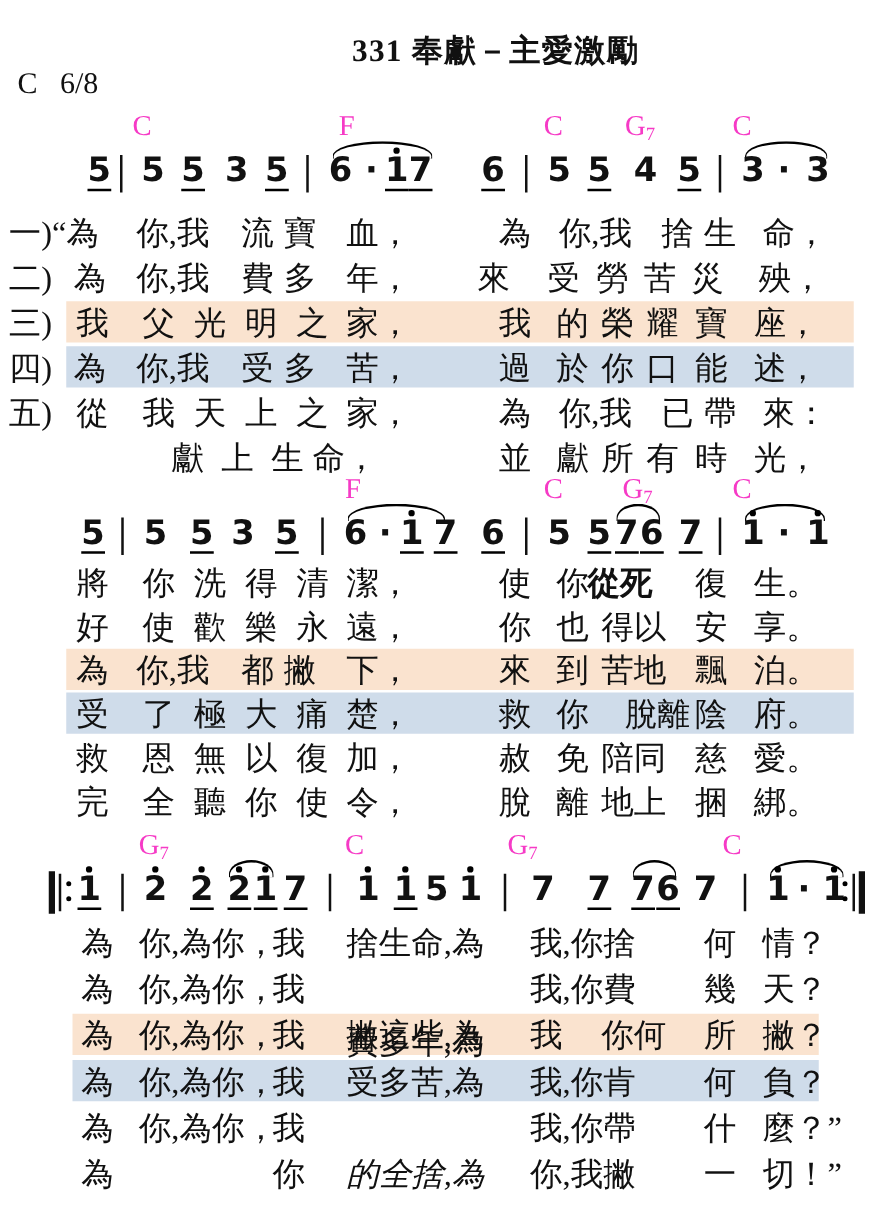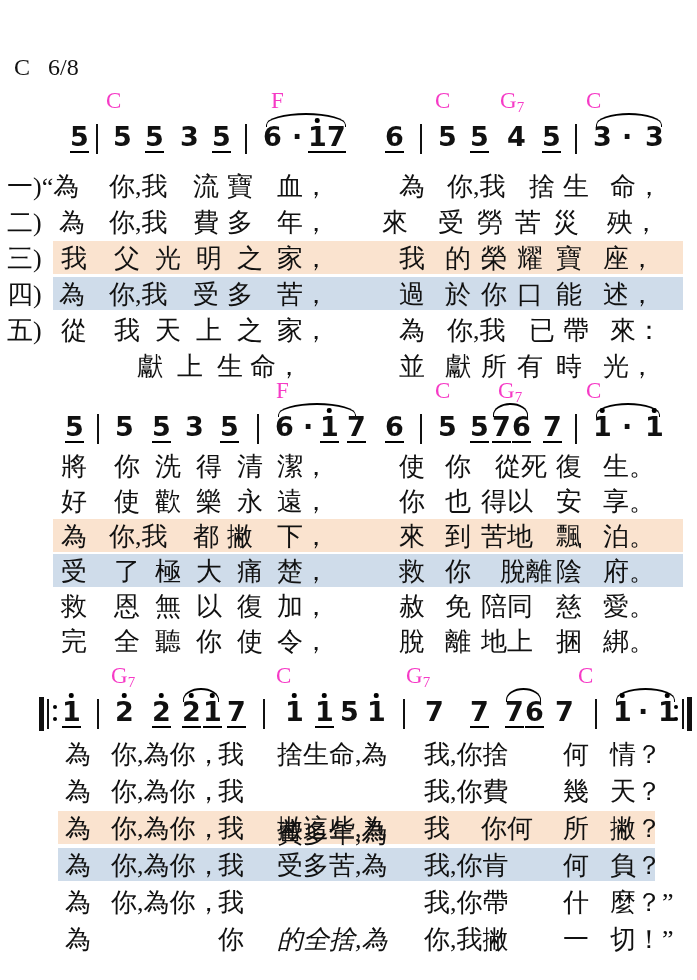--- a/index.html
+++ b/index.html
@@ -32,20 +32,21 @@
   .lyric-row{position:absolute;left:0;width:697px;height:30px;}
   .band{position:absolute;top:-3px;height:33px;z-index:0;}
   .band.peach{background:var(--peach,#fae3cf);}
   .band.blue{background:var(--blue,#cfdcea);}
   .seg{position:absolute;top:0;z-index:1;font-size:26px;line-height:30px;white-space:pre;}
 </style>
 </head>
 <body>
 
 <div id="sheet">
+  <div class="page-title">331 奉獻－主愛激勵</div>
   <div class="keysig" id="key-tonic">C</div>
   <div class="keysig" id="key-meter">6/8</div>
 
 <div class="music-system" style="top: 88px;">
       <span class="chord" style="left: 106px;">C</span>
       <span class="chord" style="left: 271px;">F</span>
       <span class="chord" style="left: 435px;">C</span>
       <span class="chord" style="left: 500px;">G<sub>7</sub></span>
       <span class="chord" style="left: 586px;">C</span>
       <div class="slur" style="left: 266px; width: 78px;"></div>
@@ -225,21 +226,21 @@
     </div>
     <div class="lyric-row" style="top: 452px;">
       <span class="seg" style="left: 61px;">將</span>
       <span class="seg" style="left: 114px;">你</span>
       <span class="seg" style="left: 155px;">洗</span>
       <span class="seg" style="left: 196px;">得</span>
       <span class="seg" style="left: 237px;">清</span>
       <span class="seg" style="left: 277px;">潔，</span>
       <span class="seg" style="left: 399px;">使</span>
       <span class="seg" style="left: 445px;">你</span>
-      <span class="seg" style="left: 495px;">從死</span>
+      <span class="seg" style="left: 470px; font-weight: bold;">從死</span>
       <span class="seg" style="left: 556px;">復</span>
       <span class="seg" style="left: 603px;">生。</span>
     </div>
     <div class="lyric-row" style="top: 487px;">
       <span class="seg" style="left: 61px;">好</span>
       <span class="seg" style="left: 114px;">使</span>
       <span class="seg" style="left: 155px;">歡</span>
       <span class="seg" style="left: 196px;">樂</span>
       <span class="seg" style="left: 237px;">永</span>
       <span class="seg" style="left: 277px;">遠，</span>

